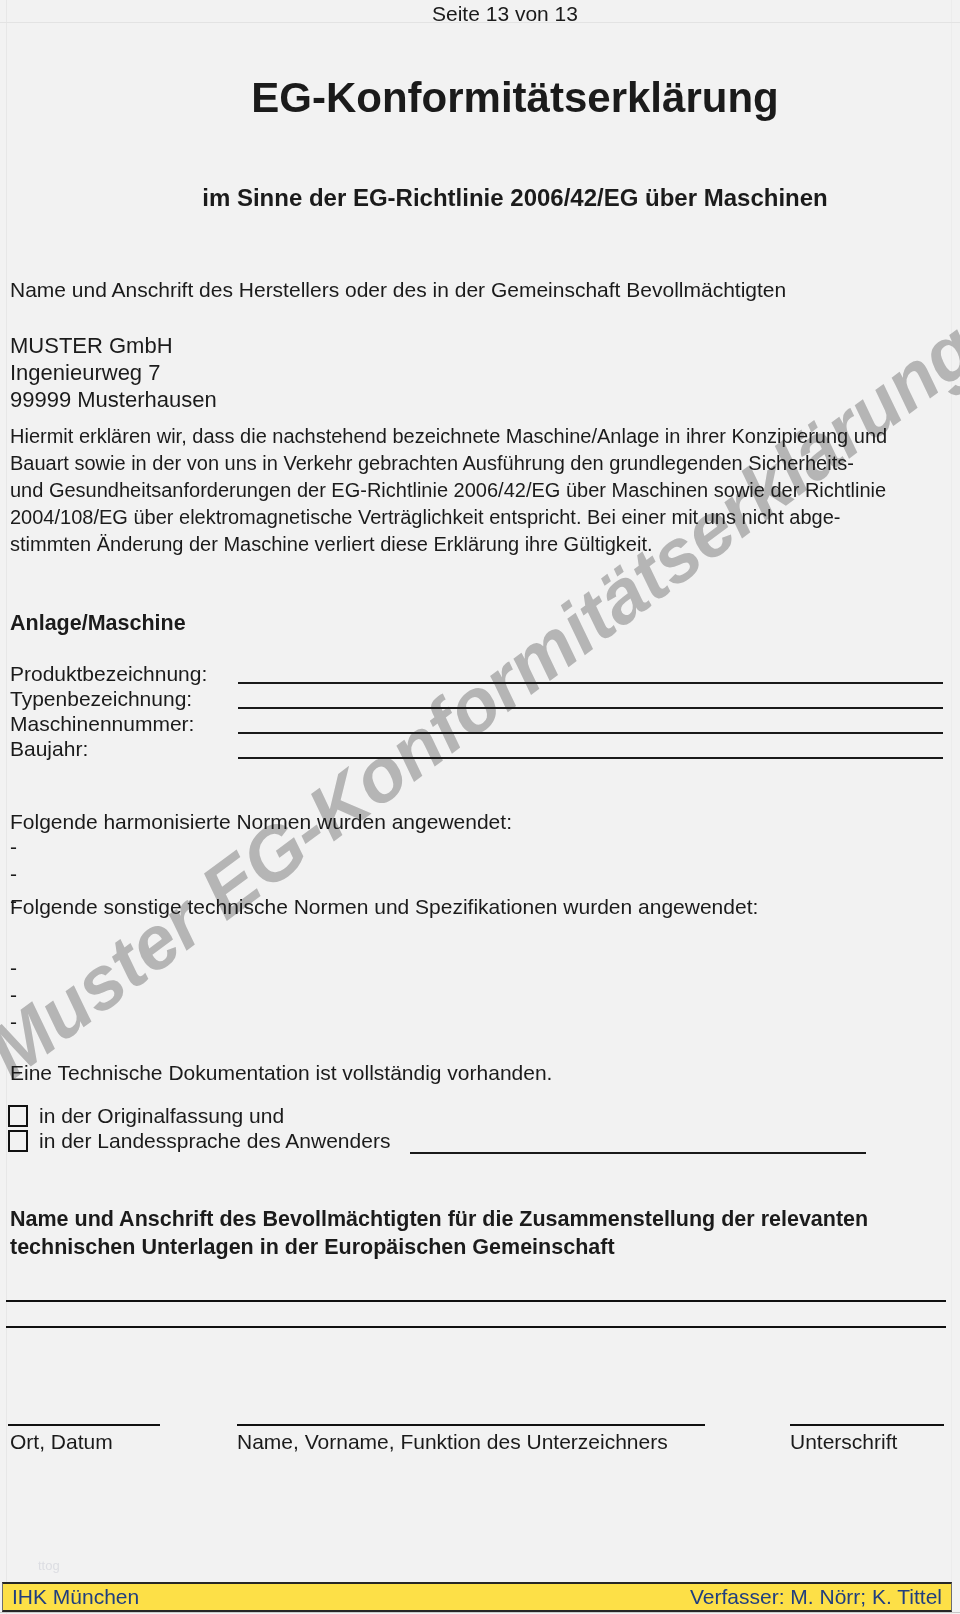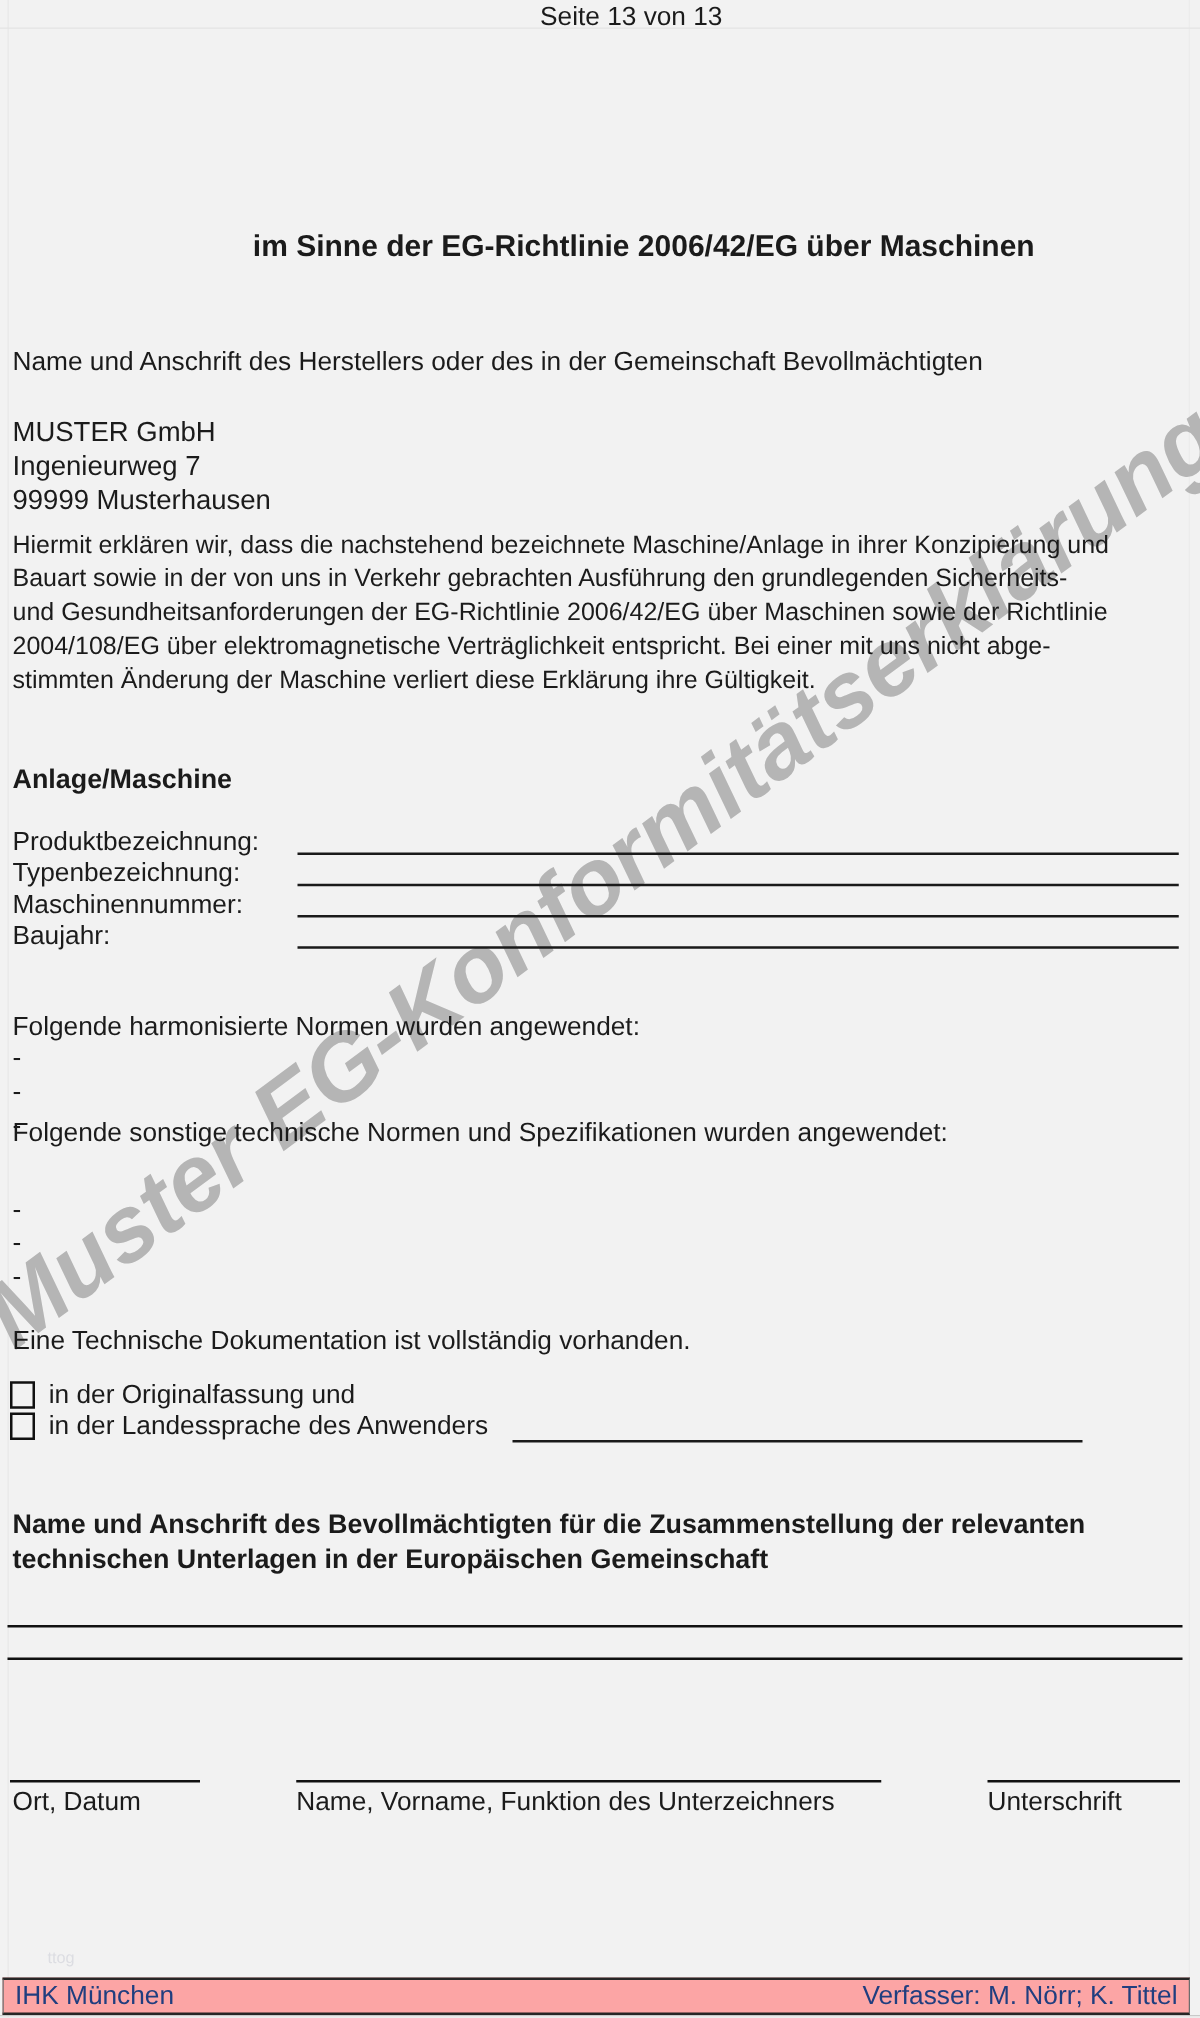--- a/index.html
+++ b/index.html
@@ -66,37 +66,38 @@
   .scan-artifact{left:38px;top:1558px;font-size:13px;color:#dcdde2;}
 
   .footer-band{
     left:2px;right:8px;top:1582px;height:26px;
     border-top:2px solid #262626;border-bottom:2px solid #262626;
     border-left:1px solid #6e6e6e;border-right:1px solid #6e6e6e;
     display:flex;justify-content:space-between;align-items:center;
     padding:0 9px;
     font-size:21px;
     z-index:2;
-    background:#fca5a5;
+    background:#fde047;
   }
   .footer-band span{color:#203e7f;}
   .footer-bottom-rule{left:0;right:0;top:1612px;height:1px;background:#c9c9c9;z-index:2;}
 </style>
 </head>
 <body>
 
 <div class="page">
 
   <div class="abs edge-left"></div>
   <div class="abs edge-right"></div>
   <div class="abs header-rule"></div>
 
   <div class="abs watermark">Muster EG-Konformitätserklärung</div>
 
   <div class="abs z2 page-number">Seite 13 von 13</div>
+  <div class="abs z2 doc-title">EG-Konformitätserklärung</div>
   <div class="abs z2 doc-subtitle">im Sinne der EG-Richtlinie 2006/42/EG über Maschinen</div>
 
   <div class="abs z2 manufacturer-heading">Name und Anschrift des Herstellers oder des in der Gemeinschaft Bevollmächtigten</div>
   <div class="abs z2 manufacturer-address">MUSTER GmbH
 Ingenieurweg 7
 99999 Musterhausen</div>
 
   <div class="abs z2 declaration">Hiermit erklären wir, dass die nachstehend bezeichnete Maschine/Anlage in ihrer Konzipierung und
 Bauart sowie in der von uns in Verkehr gebrachten Ausführung den grundlegenden Sicherheits-
 und Gesundheitsanforderungen der EG-Richtlinie 2006/42/EG über Maschinen sowie der Richtlinie

